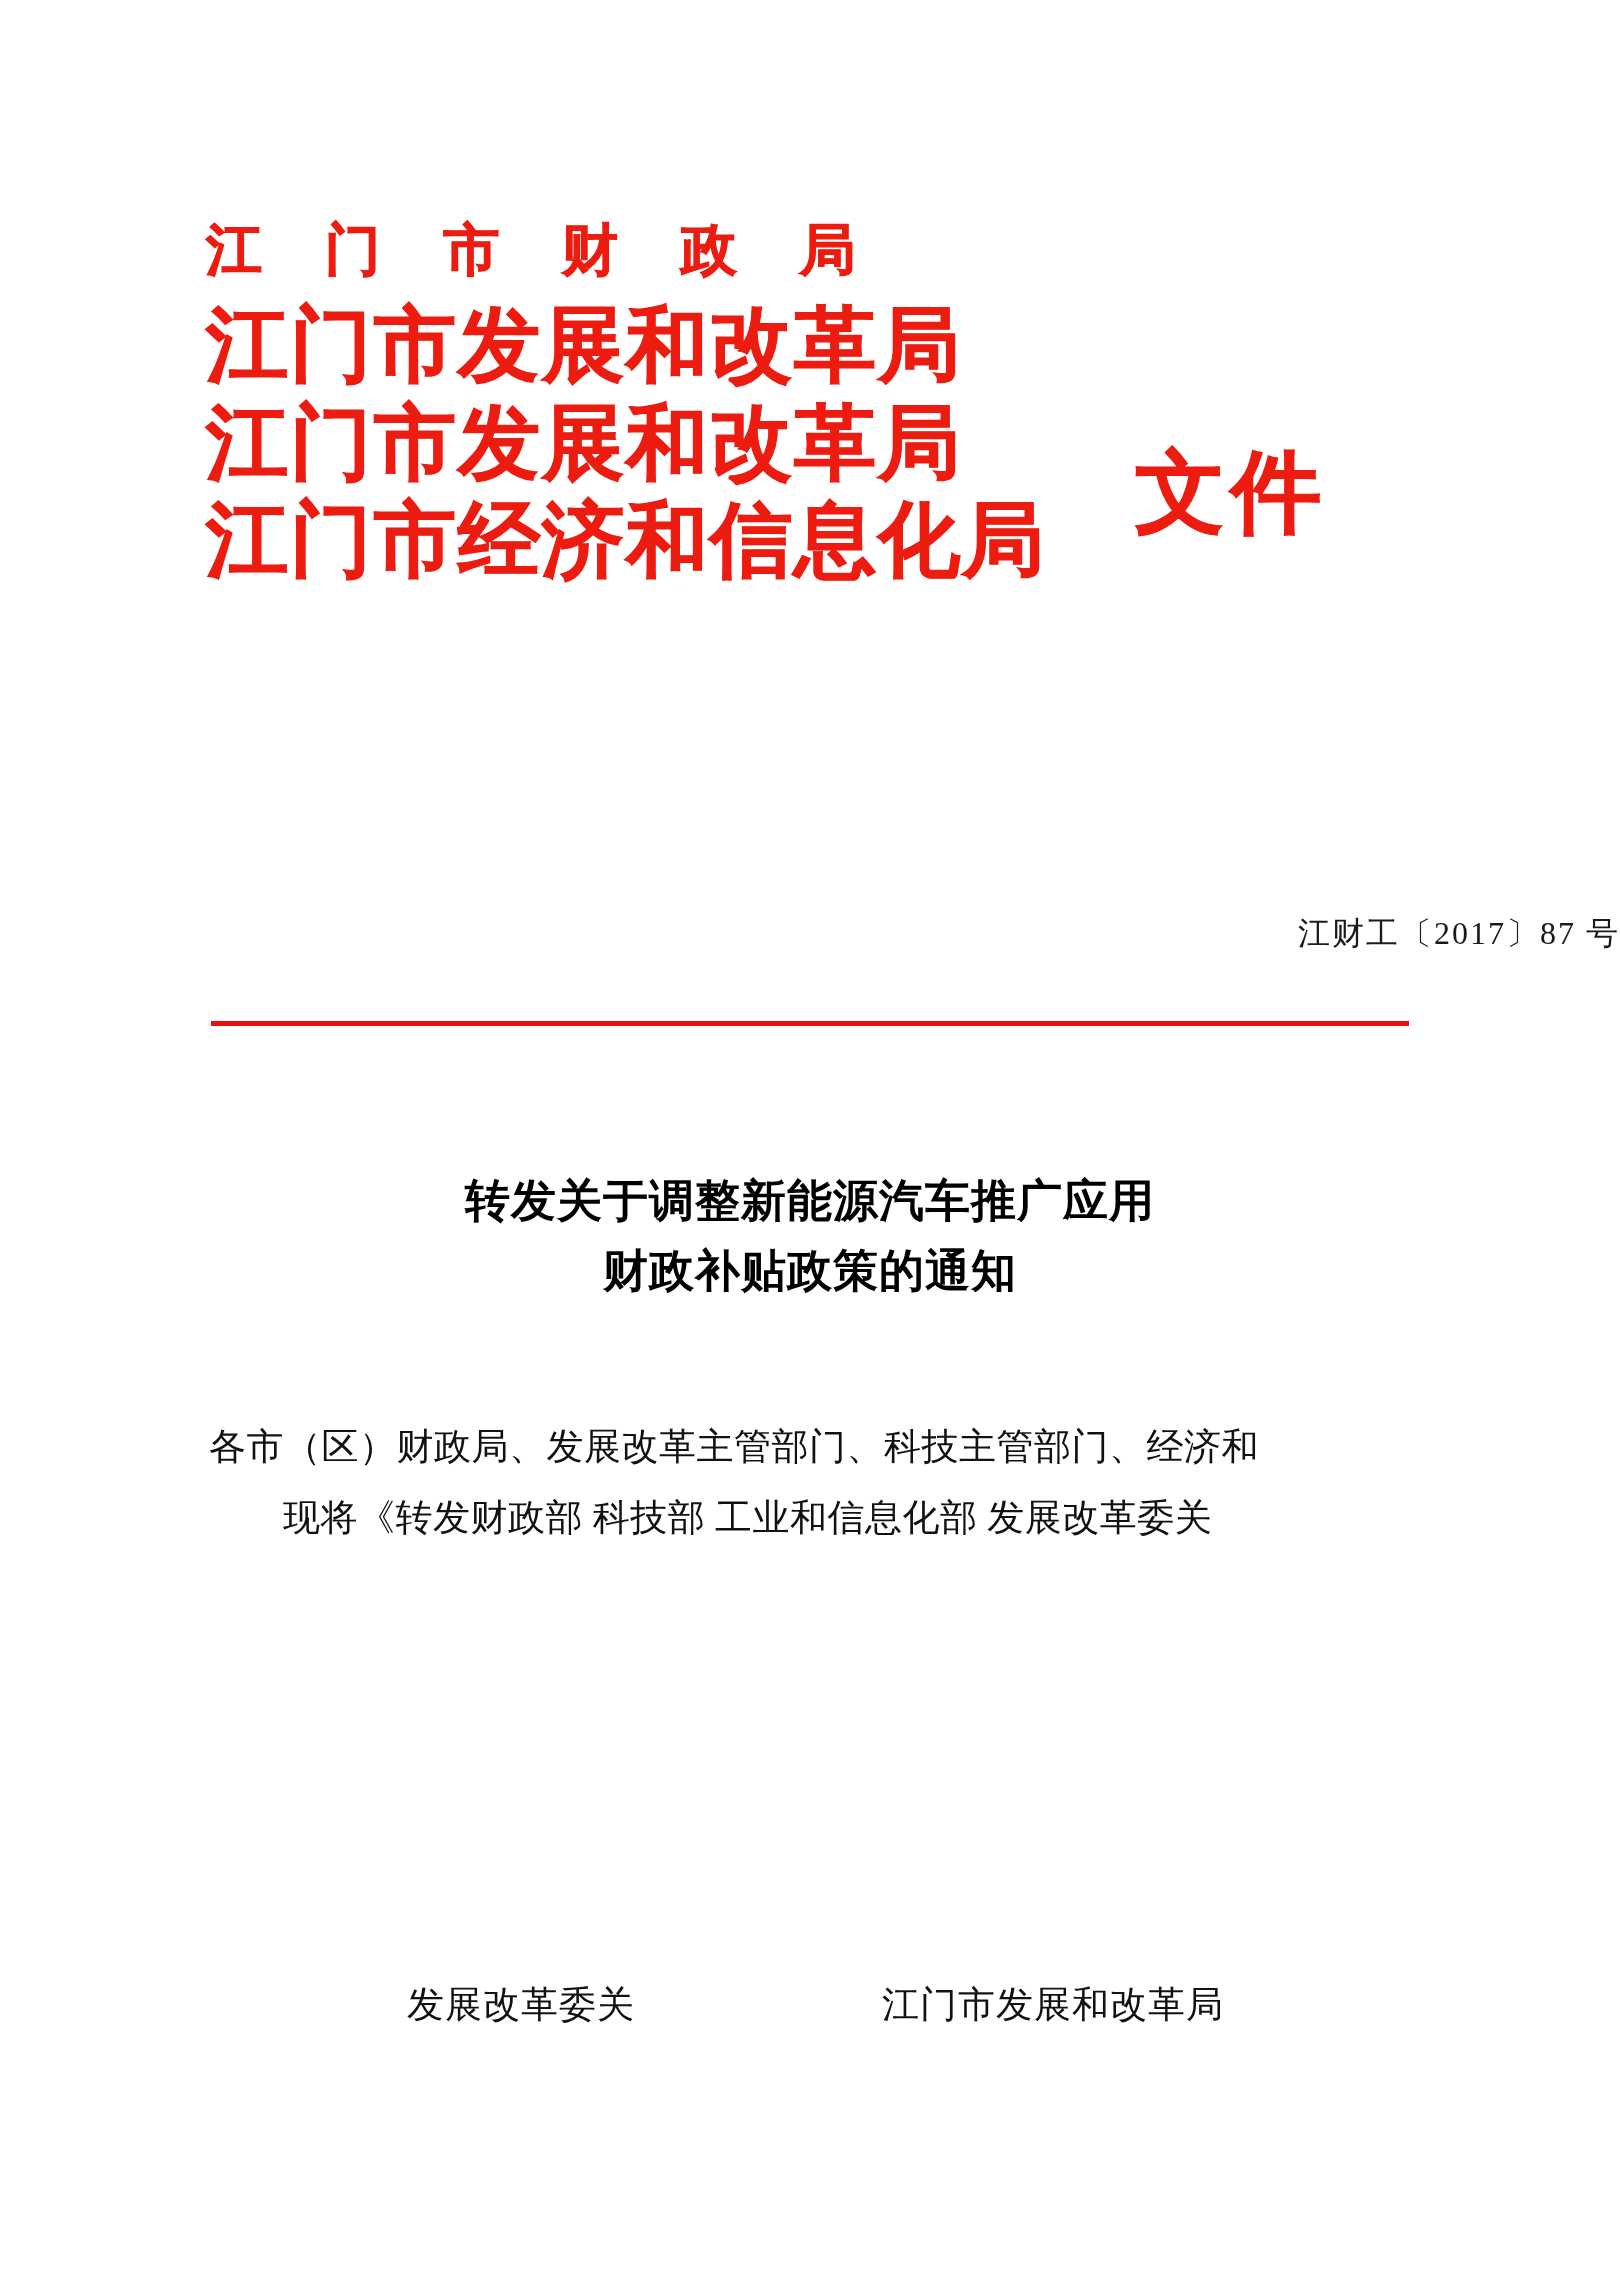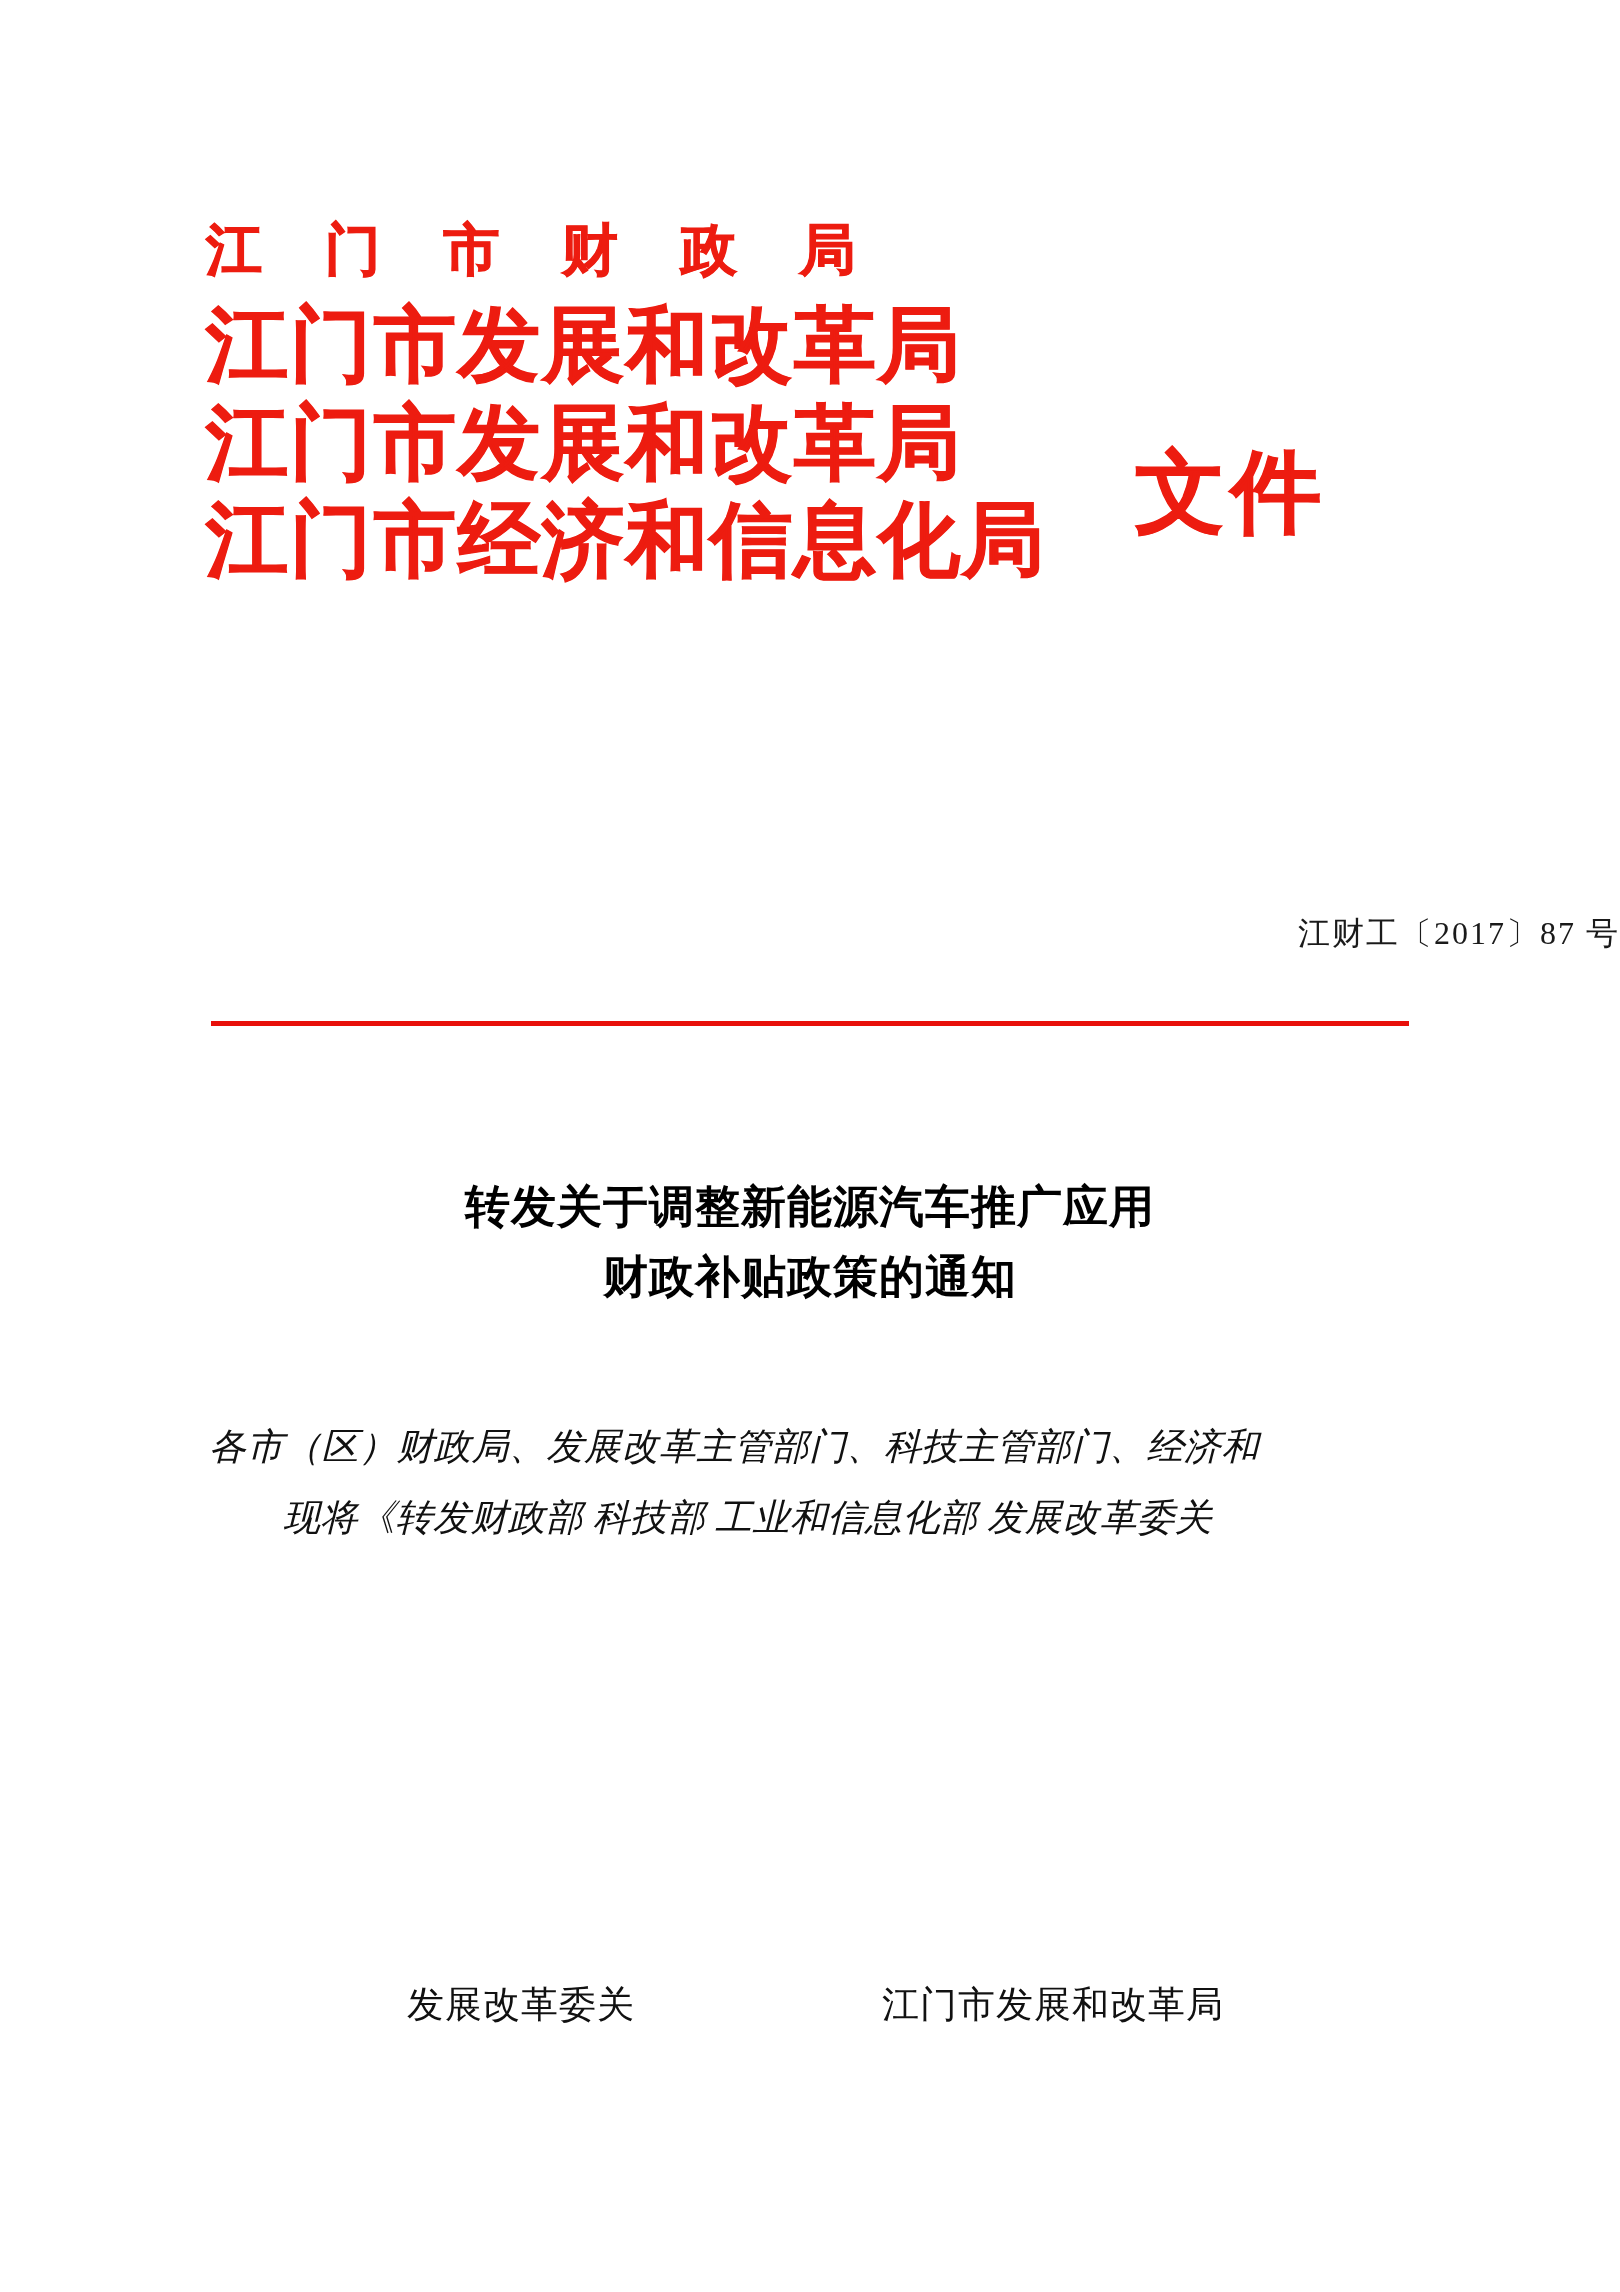--- a/index.html
+++ b/index.html
@@ -96,35 +96,33 @@
     left: 0;
     top: 1166px;
     width: 1620px;
     text-align: center;
     font-family: "DejaVu Serif", "Liberation Serif", serif;
     font-weight: 700;
     font-size: 45px;
     line-height: 1.55;
     letter-spacing: 1px;
     color: #000;
-    margin-top: 6px;
   }
 
   
   .body-block {
     position: absolute;
     left: 209px;
     top: 1411px;
     width: 1206px;
     font-family: "Liberation Serif", "DejaVu Serif", serif;
     font-size: 37px;
     line-height: 1.92;
     color: #111;
     letter-spacing: 0.5px;
-    font-style: italic;
   }
   .body-block p {
     margin: 0;
     text-align: justify;
     text-justify: inter-ideograph;
   }
   .indent {
     text-indent: 74px;
   }
 

